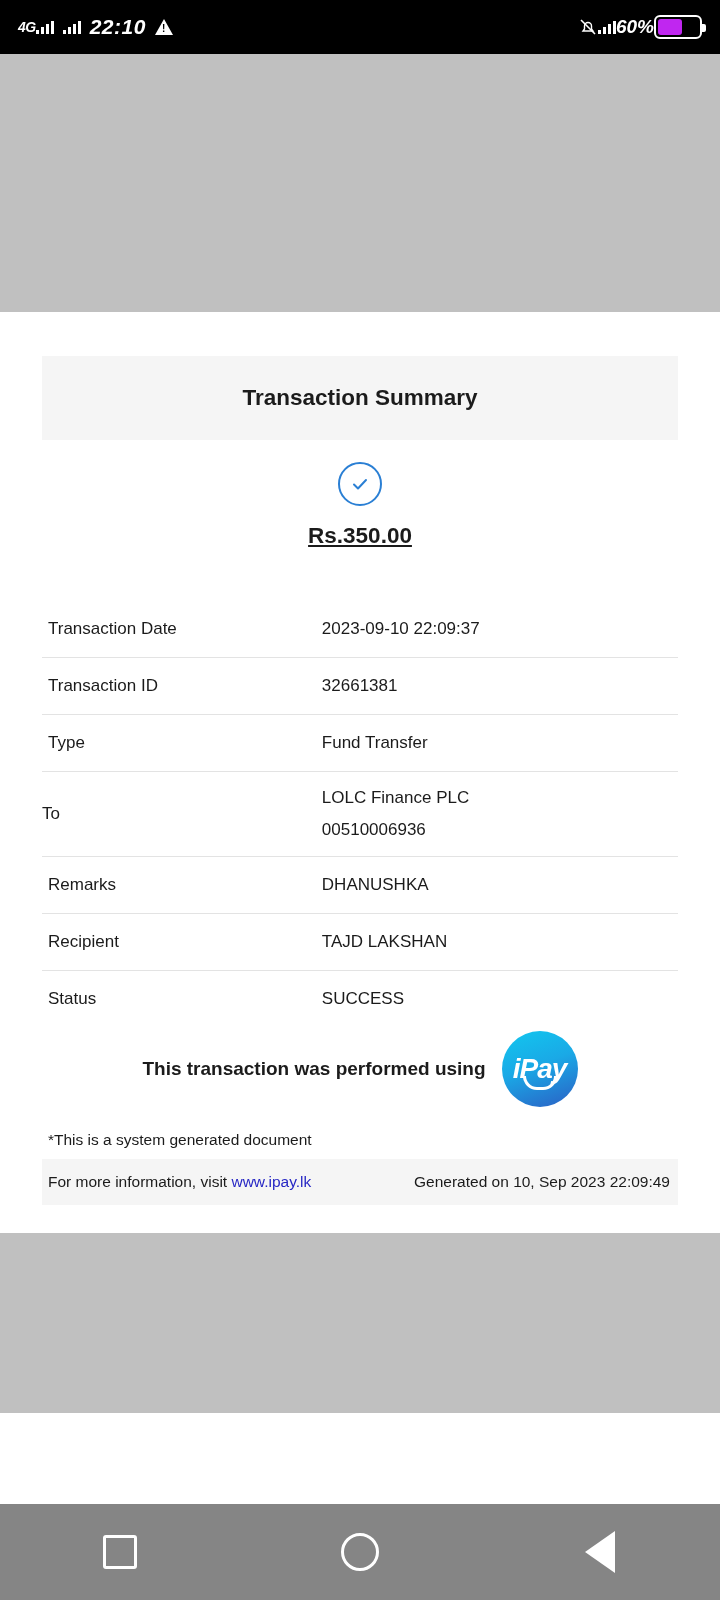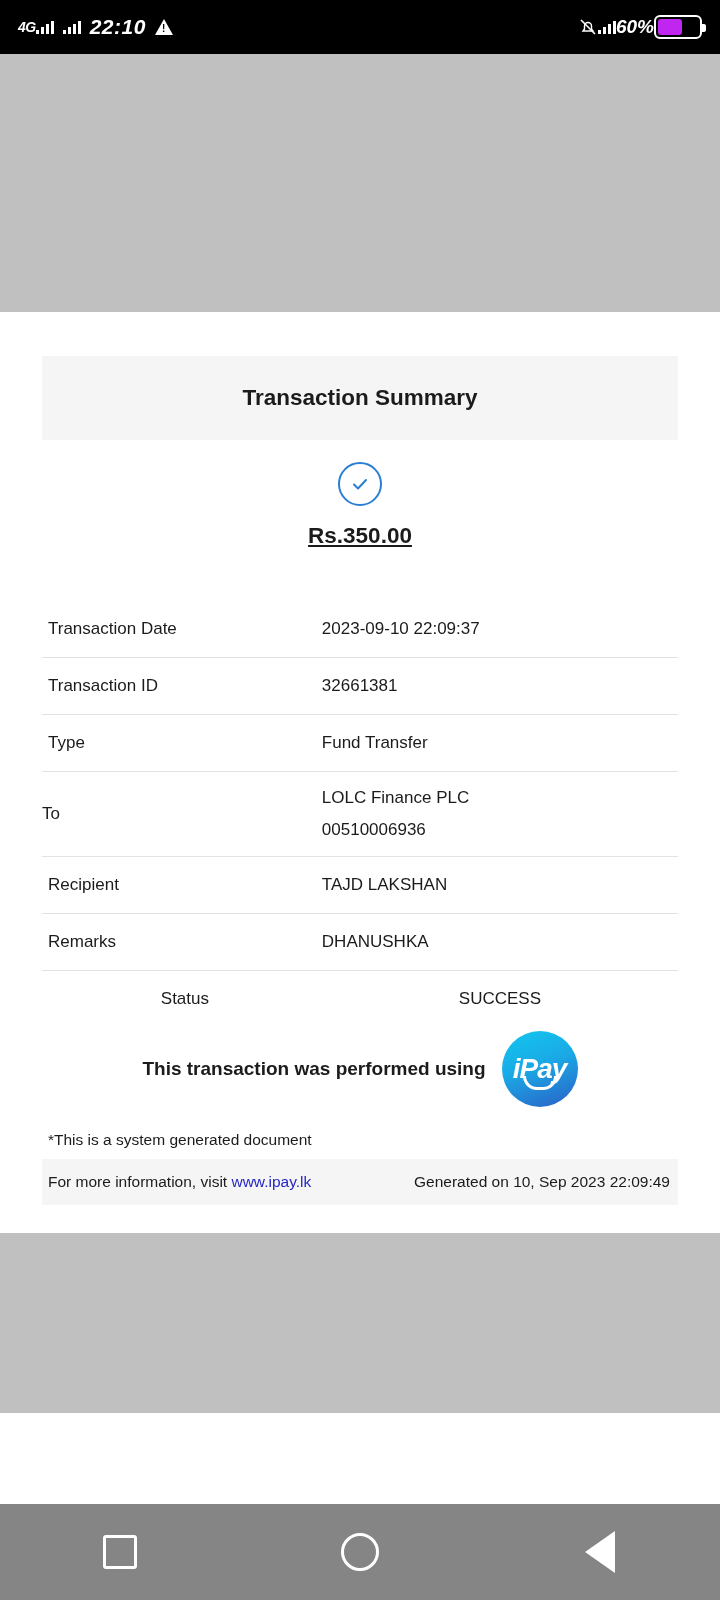--- a/index.html
+++ b/index.html
@@ -89,21 +89,21 @@
     border-bottom: 1px solid #e3e3e3;
     font-size: 17px;
     color: #1b1b1b;
     padding: 18px 0;
     vertical-align: middle;
   }
   table.details td.label { width: 44%; padding-left: 6px; }
   table.details td.value { width: 56%; }
   table.details td.value div + div { margin-top: 12px; }
   table.details tr.tall td { padding: 16px 0; }
-  table.details tr:last-child td { border-bottom: none; text-align: center; }
+  table.details tr:last-child td { border-bottom: none; }
 
   .performed {
     display: flex; align-items: center; justify-content: center;
     margin-top: 4px; gap: 16px;
   }
   .performed .txt { font-size: 19px; font-weight: bold; color: #1b1b1b; }
   .ipay-logo {
     width: 76px; height: 76px; border-radius: 50%;
     background: linear-gradient(160deg, #12c7ef 0%, #1aa9e6 45%, #2b5fc4 100%);
     display: flex; align-items: center; justify-content: center;
@@ -220,29 +220,29 @@
           </td>
         </tr>
         <tr class="tall">
           <td class="label">To</td>
           <td class="value">
             <div>LOLC Finance PLC</div>
             <div>00510006936</div>
           </td>
         </tr>
         <tr>
+          <td class="label">Remarks</td>
+          <td class="value">
+            <div>DHANUSHKA</div>
+          </td>
+        </tr>
+        <tr>
           <td class="label">Recipient</td>
           <td class="value">
             <div>TAJD LAKSHAN</div>
-          </td>
-        </tr>
-        <tr>
-          <td class="label">Remarks</td>
-          <td class="value">
-            <div>DHANUSHKA</div>
           </td>
         </tr>
         <tr>
           <td class="label">Status</td>
           <td class="value">
             <div>SUCCESS</div>
           </td>
         </tr>
       </tbody>
     </table>

